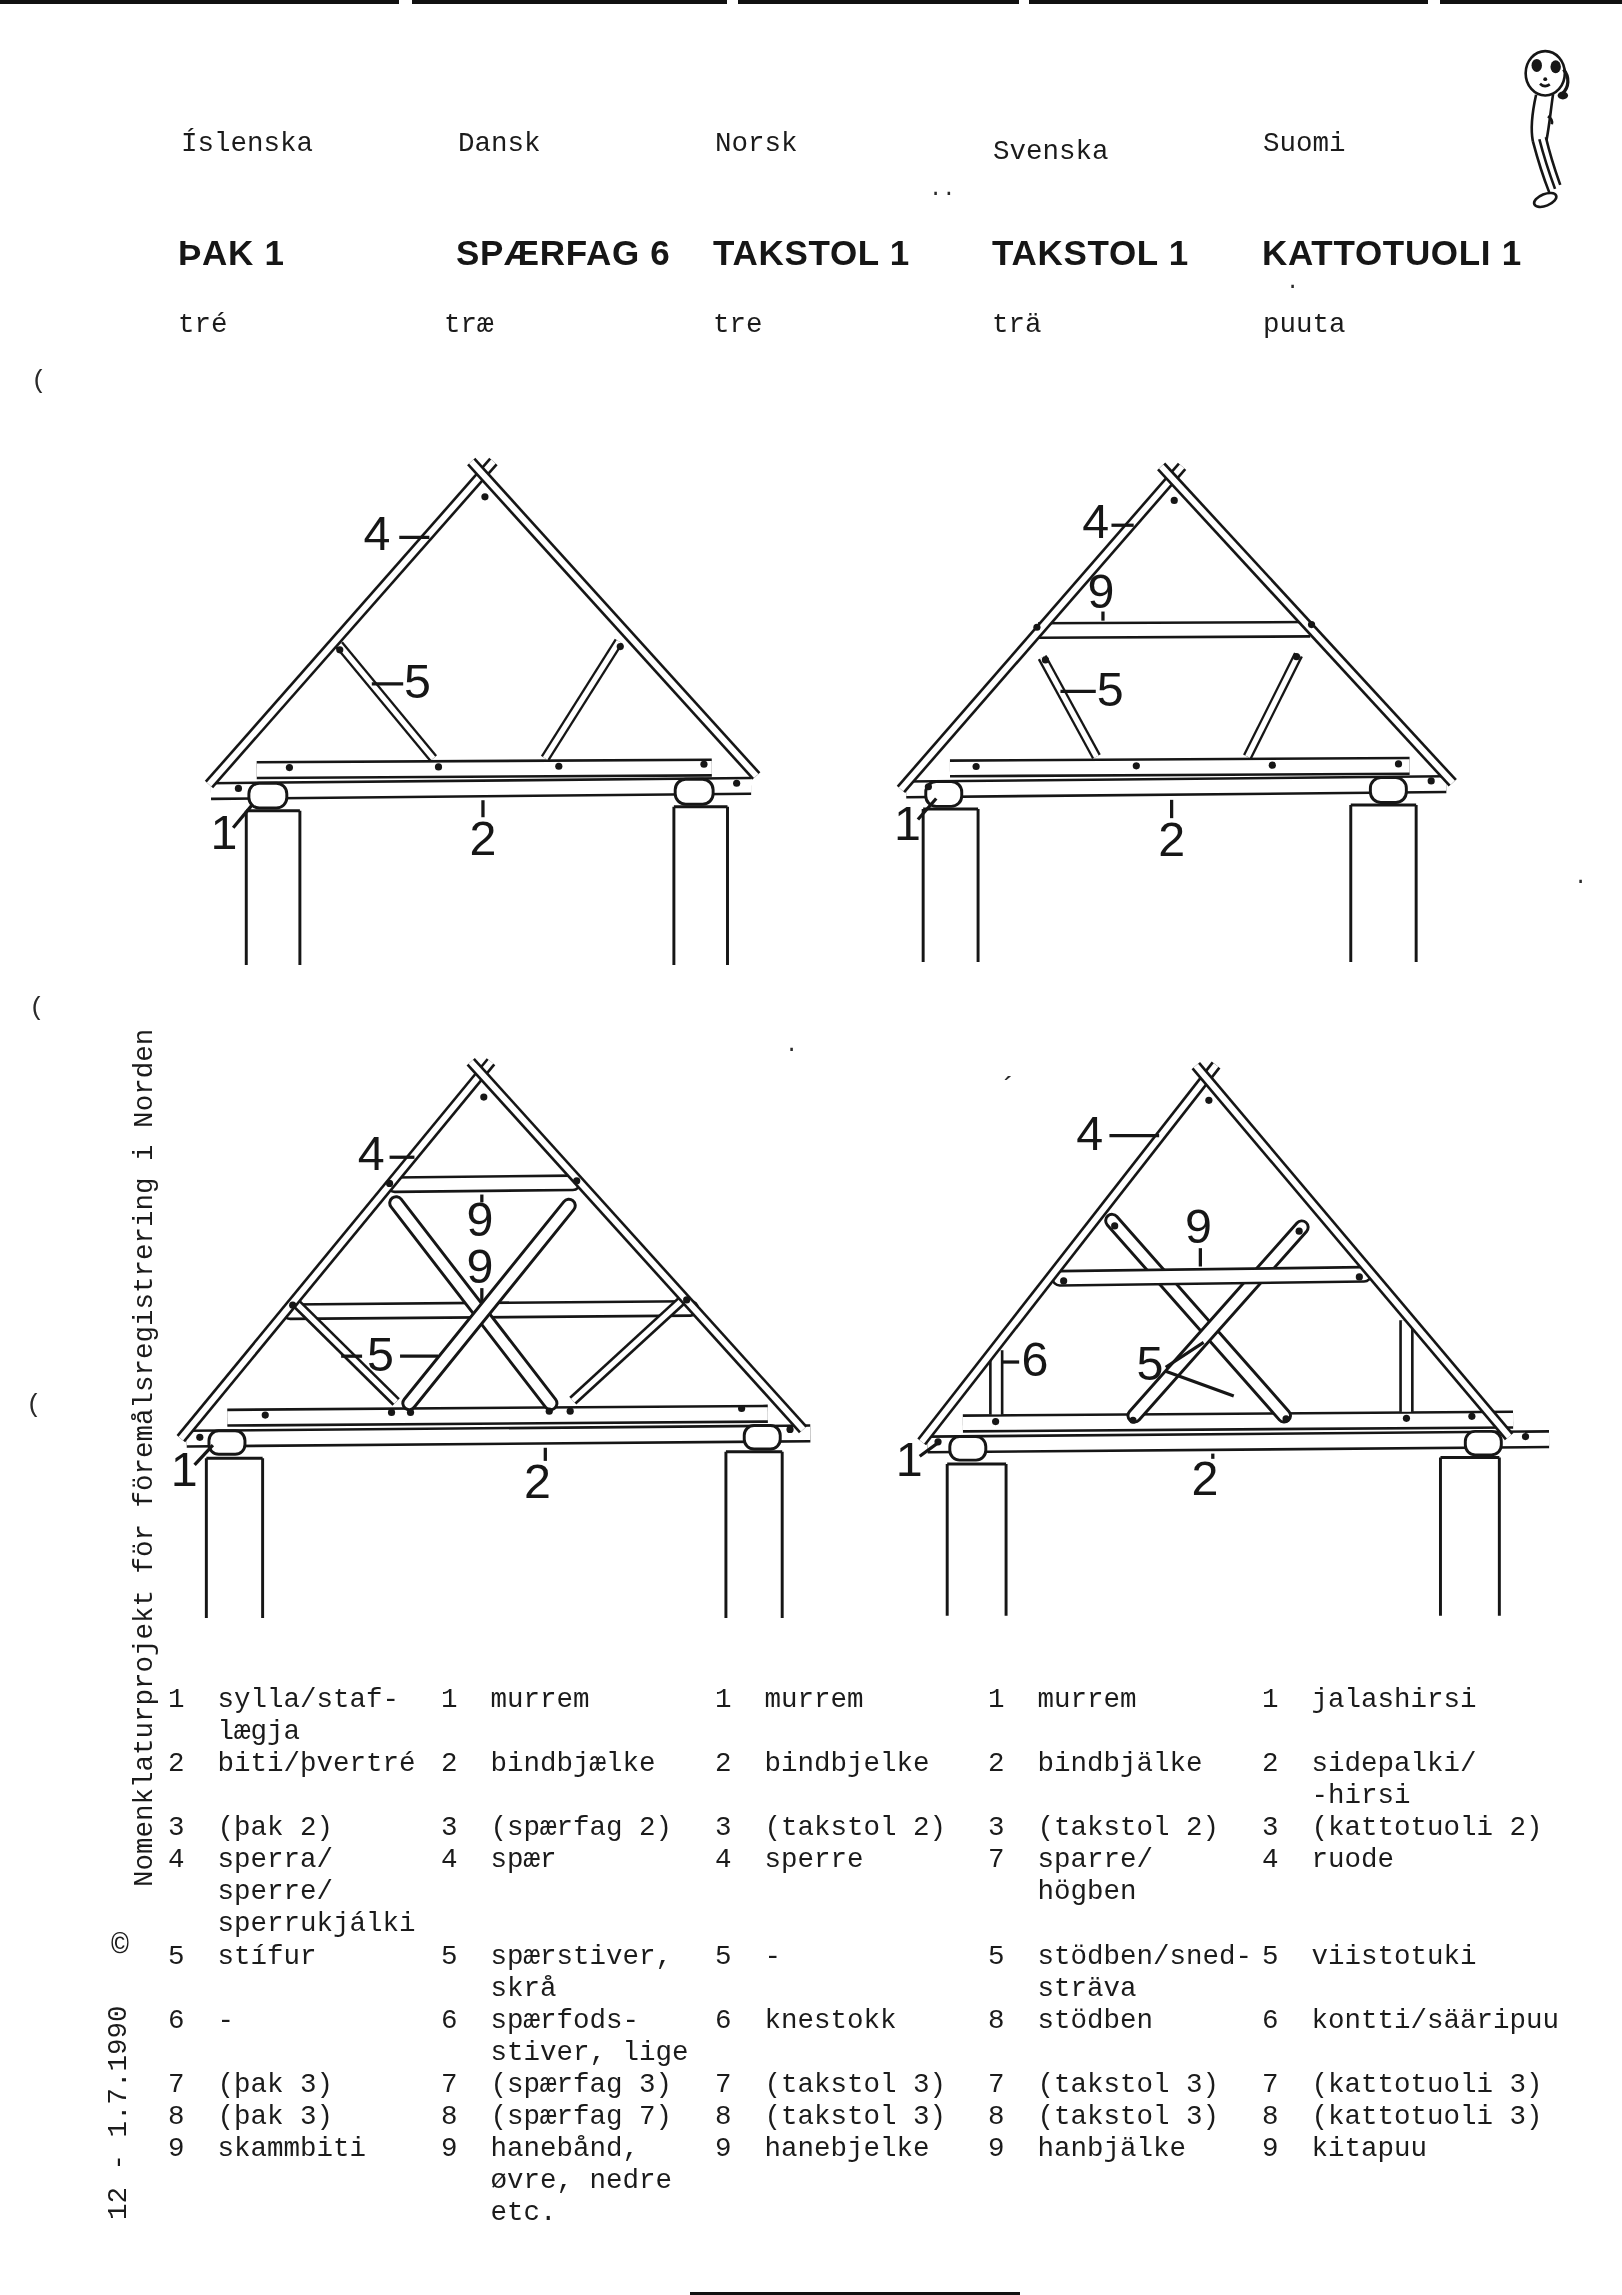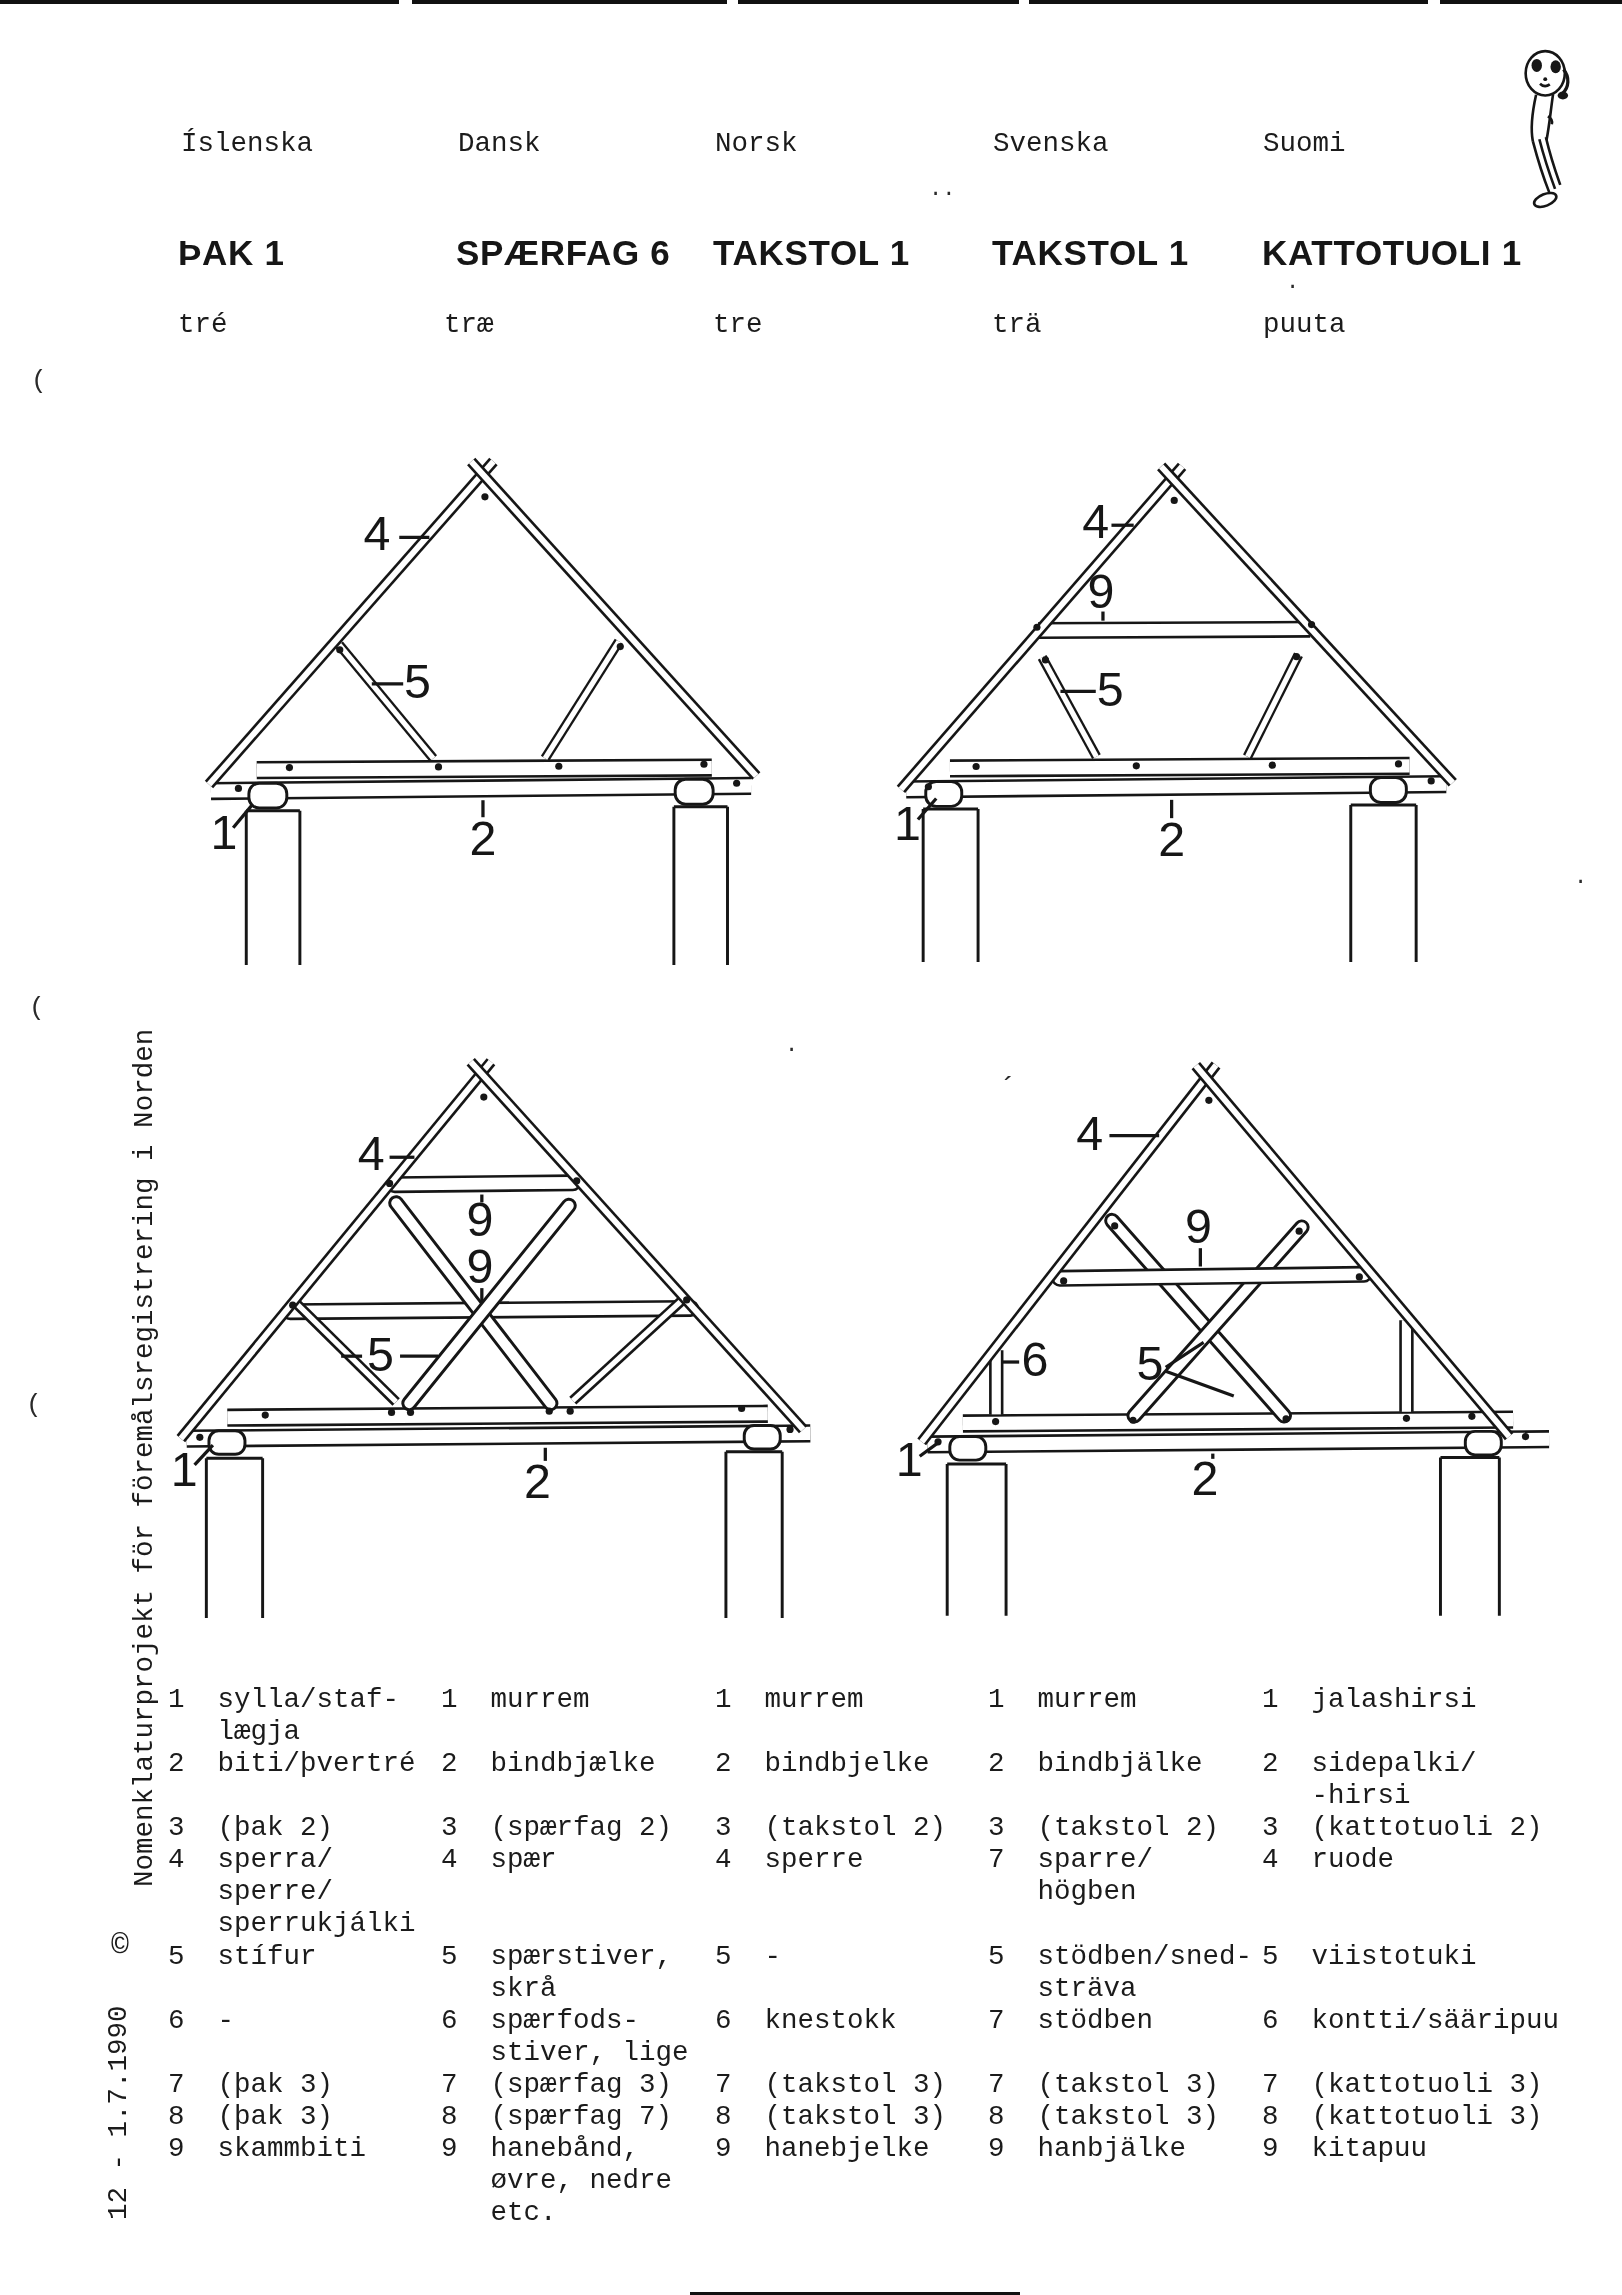--- a/index.html
+++ b/index.html
@@ -30,21 +30,21 @@
 </style>
 </head>
 <body>
 
 <div class="topline"></div>
 <div class="botline"></div>
 
 <span class="abs tw" style="left:181px;top:128px">Íslenska</span>
 <span class="abs tw" style="left:458px;top:128px">Dansk</span>
 <span class="abs tw" style="left:715px;top:128px">Norsk</span>
-<span class="abs tw" style="left:993px;top:128px">Svenska</span>
+<span class="abs tw" style="left:993px;top:136px">Svenska</span>
 <span class="abs tw" style="left:1263px;top:128px">Suomi</span>
 
 <span class="abs title" style="left:178px;top:233px">ÞAK 1</span>
 <span class="abs title" style="left:456px;top:233px">SPÆRFAG 6</span>
 <span class="abs title" style="left:713px;top:233px">TAKSTOL 1</span>
 <span class="abs title" style="left:992px;top:233px">TAKSTOL 1</span>
 <span class="abs title" style="left:1262px;top:233px">KATTOTUOLI 1</span>
 
 <span class="abs tw" style="left:178px;top:309px">tré</span>
 <span class="abs tw" style="left:444px;top:309px">træ</span>
@@ -303,21 +303,21 @@
   <span class="lr r15">9  hanebjelke</span>
 </div>
 <div class="col" style="left:988px">
   <span class="lr r1">1  murrem</span>
   <span class="lr r3">2  bindbjälke</span>
   <span class="lr r5">3  (takstol 2)</span>
   <span class="lr r6">7  sparre/</span>
   <span class="lr r7">   högben</span>
   <span class="lr r9">5  stödben/sned-</span>
   <span class="lr r10">   sträva</span>
-  <span class="lr r11">7  stödben</span>
+  <span class="lr r11">8  stödben</span>
   <span class="lr r13">7  (takstol 3)</span>
   <span class="lr r14">8  (takstol 3)</span>
   <span class="lr r15">9  hanbjälke</span>
 </div>
 <div class="col" style="left:1262px">
   <span class="lr r1">1  jalashirsi</span>
   <span class="lr r3">2  sidepalki/</span>
   <span class="lr r4">   -hirsi</span>
   <span class="lr r5">3  (kattotuoli 2)</span>
   <span class="lr r6">4  ruode</span>

